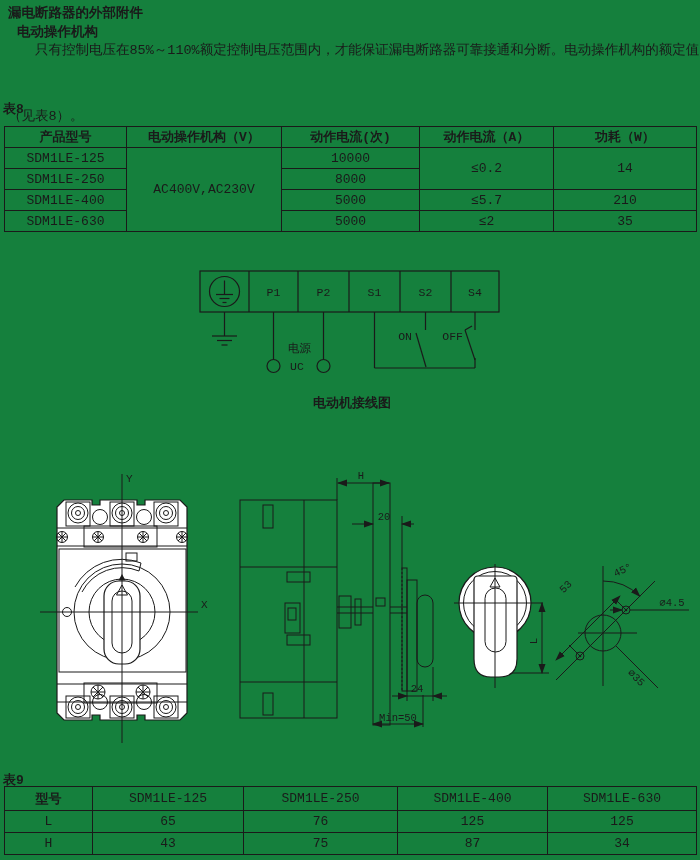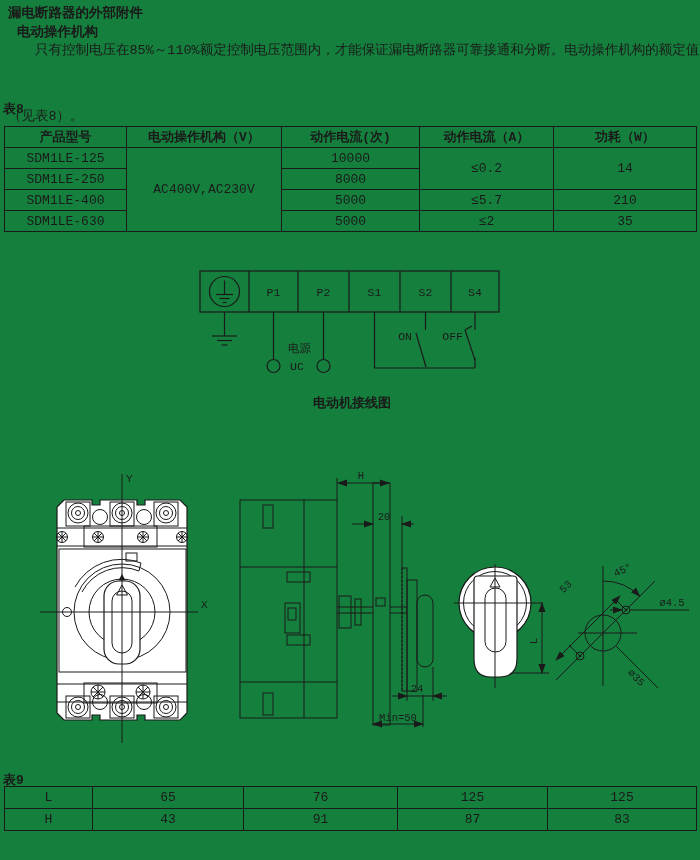--- a/index.html
+++ b/index.html
@@ -335,30 +335,37 @@
 
   <table class="t9 abs" style="left:4px;top:786px;width:692px;">
     <colgroup>
         <col style="width:88px">
         <col style="width:151px">
         <col style="width:154px">
         <col style="width:150px">
         <col style="width:149px">
       </colgroup>
     <tbody>
+        <tr style="height:24px;">
+      <td class="zh">型号</td>
+      <td>SDM1LE-125</td>
+      <td>SDM1LE-250</td>
+      <td>SDM1LE-400</td>
+      <td>SDM1LE-630</td>
+    </tr>
     <tr style="height:22px;">
       <td>L</td>
       <td>65</td>
       <td>76</td>
       <td>125</td>
       <td>125</td>
     </tr>
     <tr style="height:22px;">
       <td>H</td>
       <td>43</td>
-      <td>91</td>
+      <td>75</td>
       <td>87</td>
-      <td>83</td>
+      <td>34</td>
     </tr>
   </tbody>
     </table>
 
 </div>
 
 </body></html>

